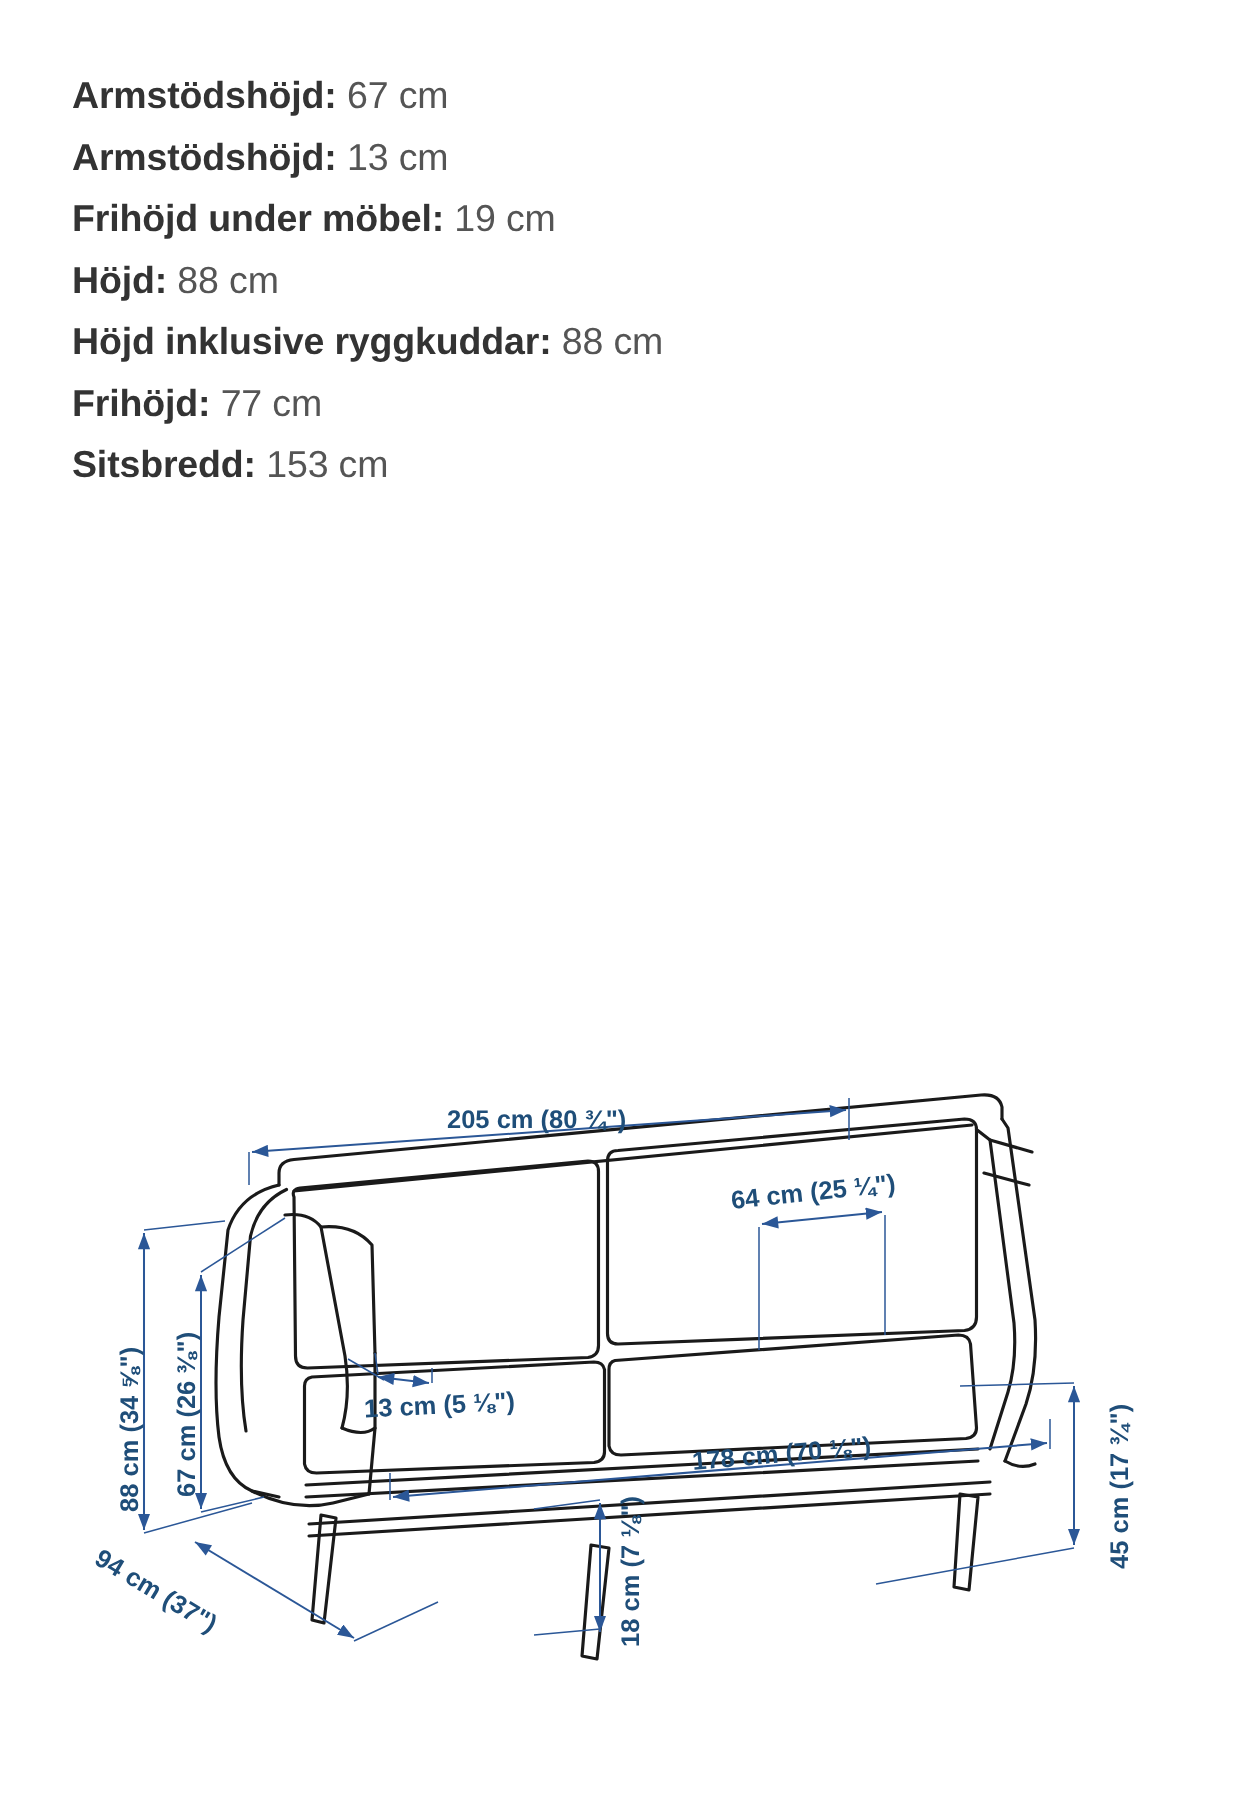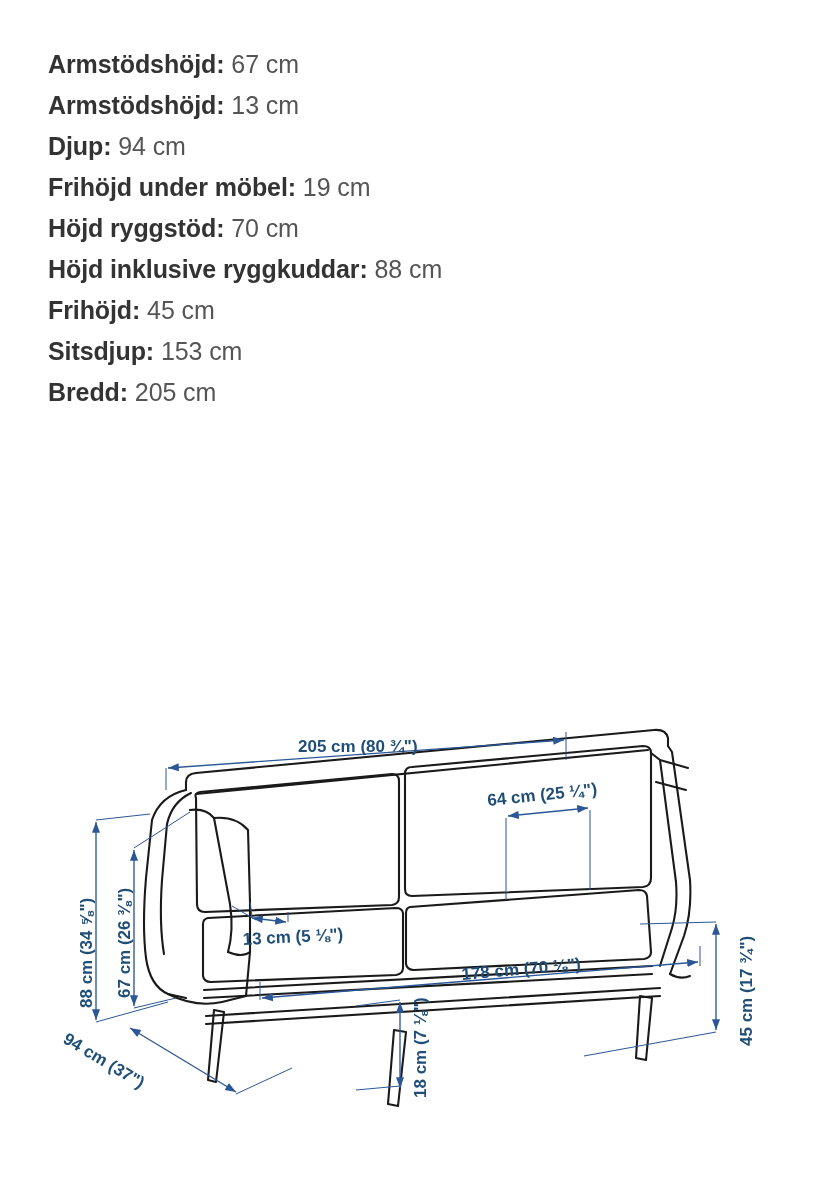--- a/index.html
+++ b/index.html
@@ -53,46 +53,38 @@
 
     <div class="spec-row">
       <span class="k">Armstödshöjd:</span>
       <span class="v">67 cm</span>
     </div>
     <div class="spec-row">
       <span class="k">Armstödshöjd:</span>
       <span class="v">13 cm</span>
     </div>
     <div class="spec-row">
-      <span class="k">Djup:</span>
-      <span class="v">94 cm</span>
-    </div>
-    <div class="spec-row">
       <span class="k">Frihöjd under möbel:</span>
       <span class="v">19 cm</span>
     </div>
     <div class="spec-row">
-      <span class="k">Höjd ryggstöd:</span>
-      <span class="v">70 cm</span>
+      <span class="k">Höjd:</span>
+      <span class="v">88 cm</span>
     </div>
     <div class="spec-row">
       <span class="k">Höjd inklusive ryggkuddar:</span>
       <span class="v">88 cm</span>
     </div>
     <div class="spec-row">
       <span class="k">Frihöjd:</span>
-      <span class="v">45 cm</span>
-    </div>
-    <div class="spec-row">
-      <span class="k">Sitsdjup:</span>
+      <span class="v">77 cm</span>
+    </div>
+    <div class="spec-row">
+      <span class="k">Sitsbredd:</span>
       <span class="v">153 cm</span>
-    </div>
-    <div class="spec-row">
-      <span class="k">Bredd:</span>
-      <span class="v">205 cm</span>
     </div>
 
   </div>
 
   <div id="diagram">
     <svg viewBox="0 0 828 460" xmlns="http://www.w3.org/2000/svg">
       <defs>
         <marker id="ar" markerWidth="9" markerHeight="9" refX="8" refY="3" orient="auto" markerUnits="strokeWidth">
           <path d="M0,0 L8,3 L0,6 z" fill="#2b5797"></path>
         </marker>

